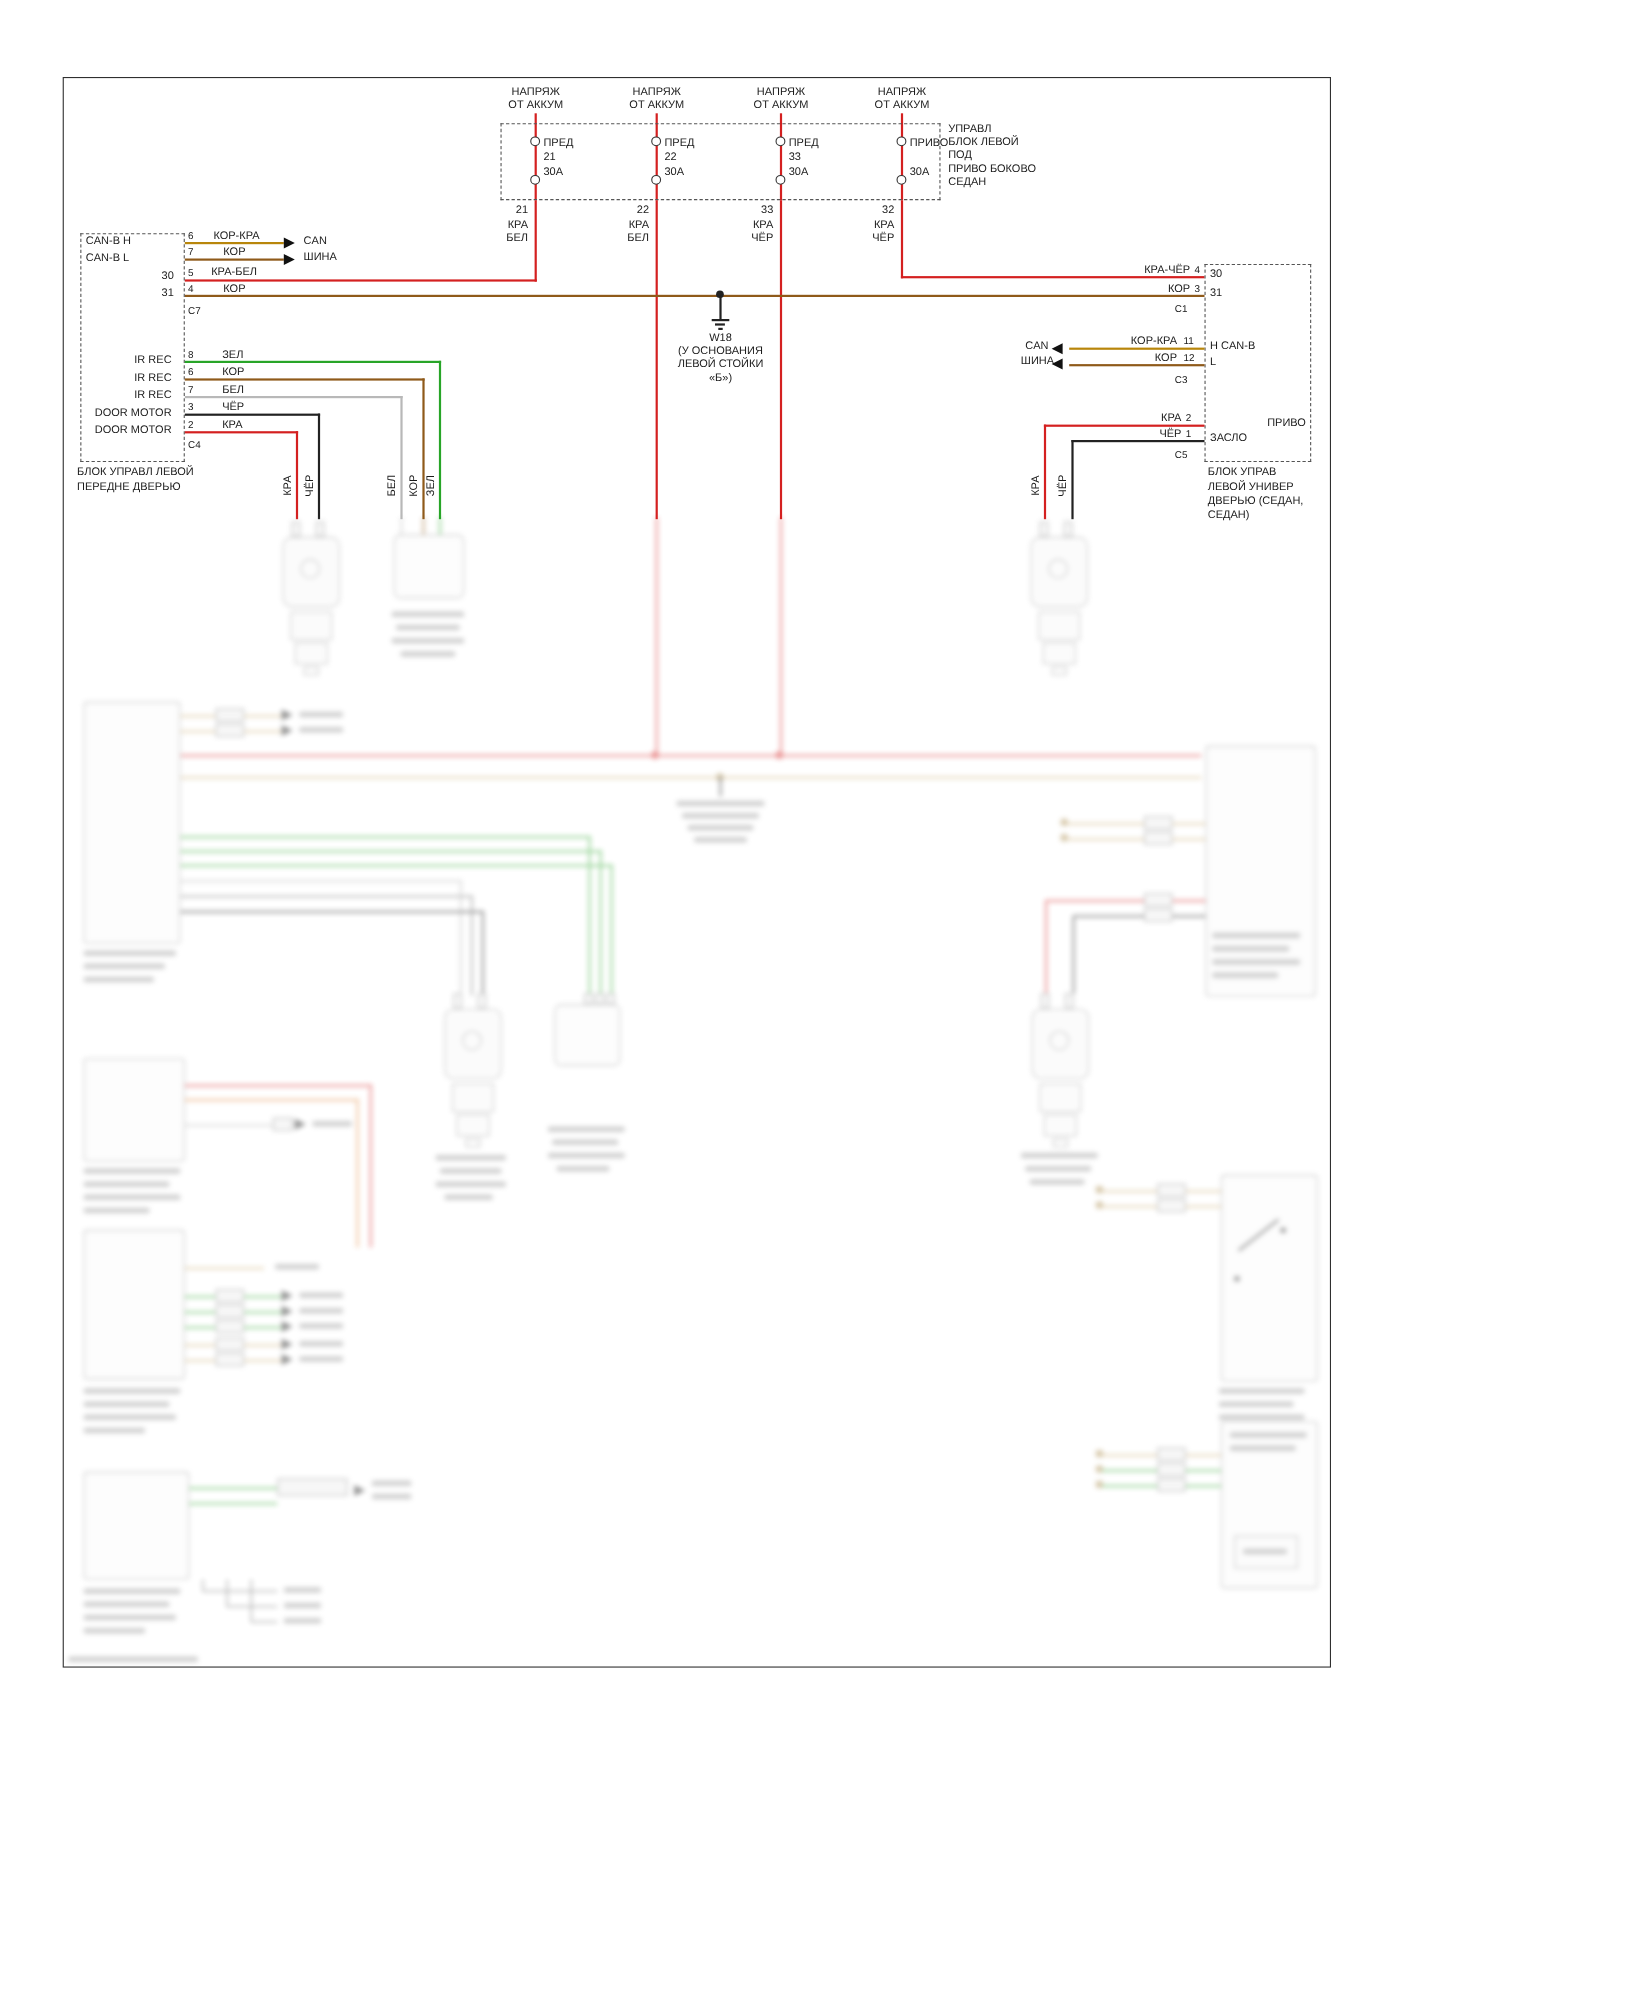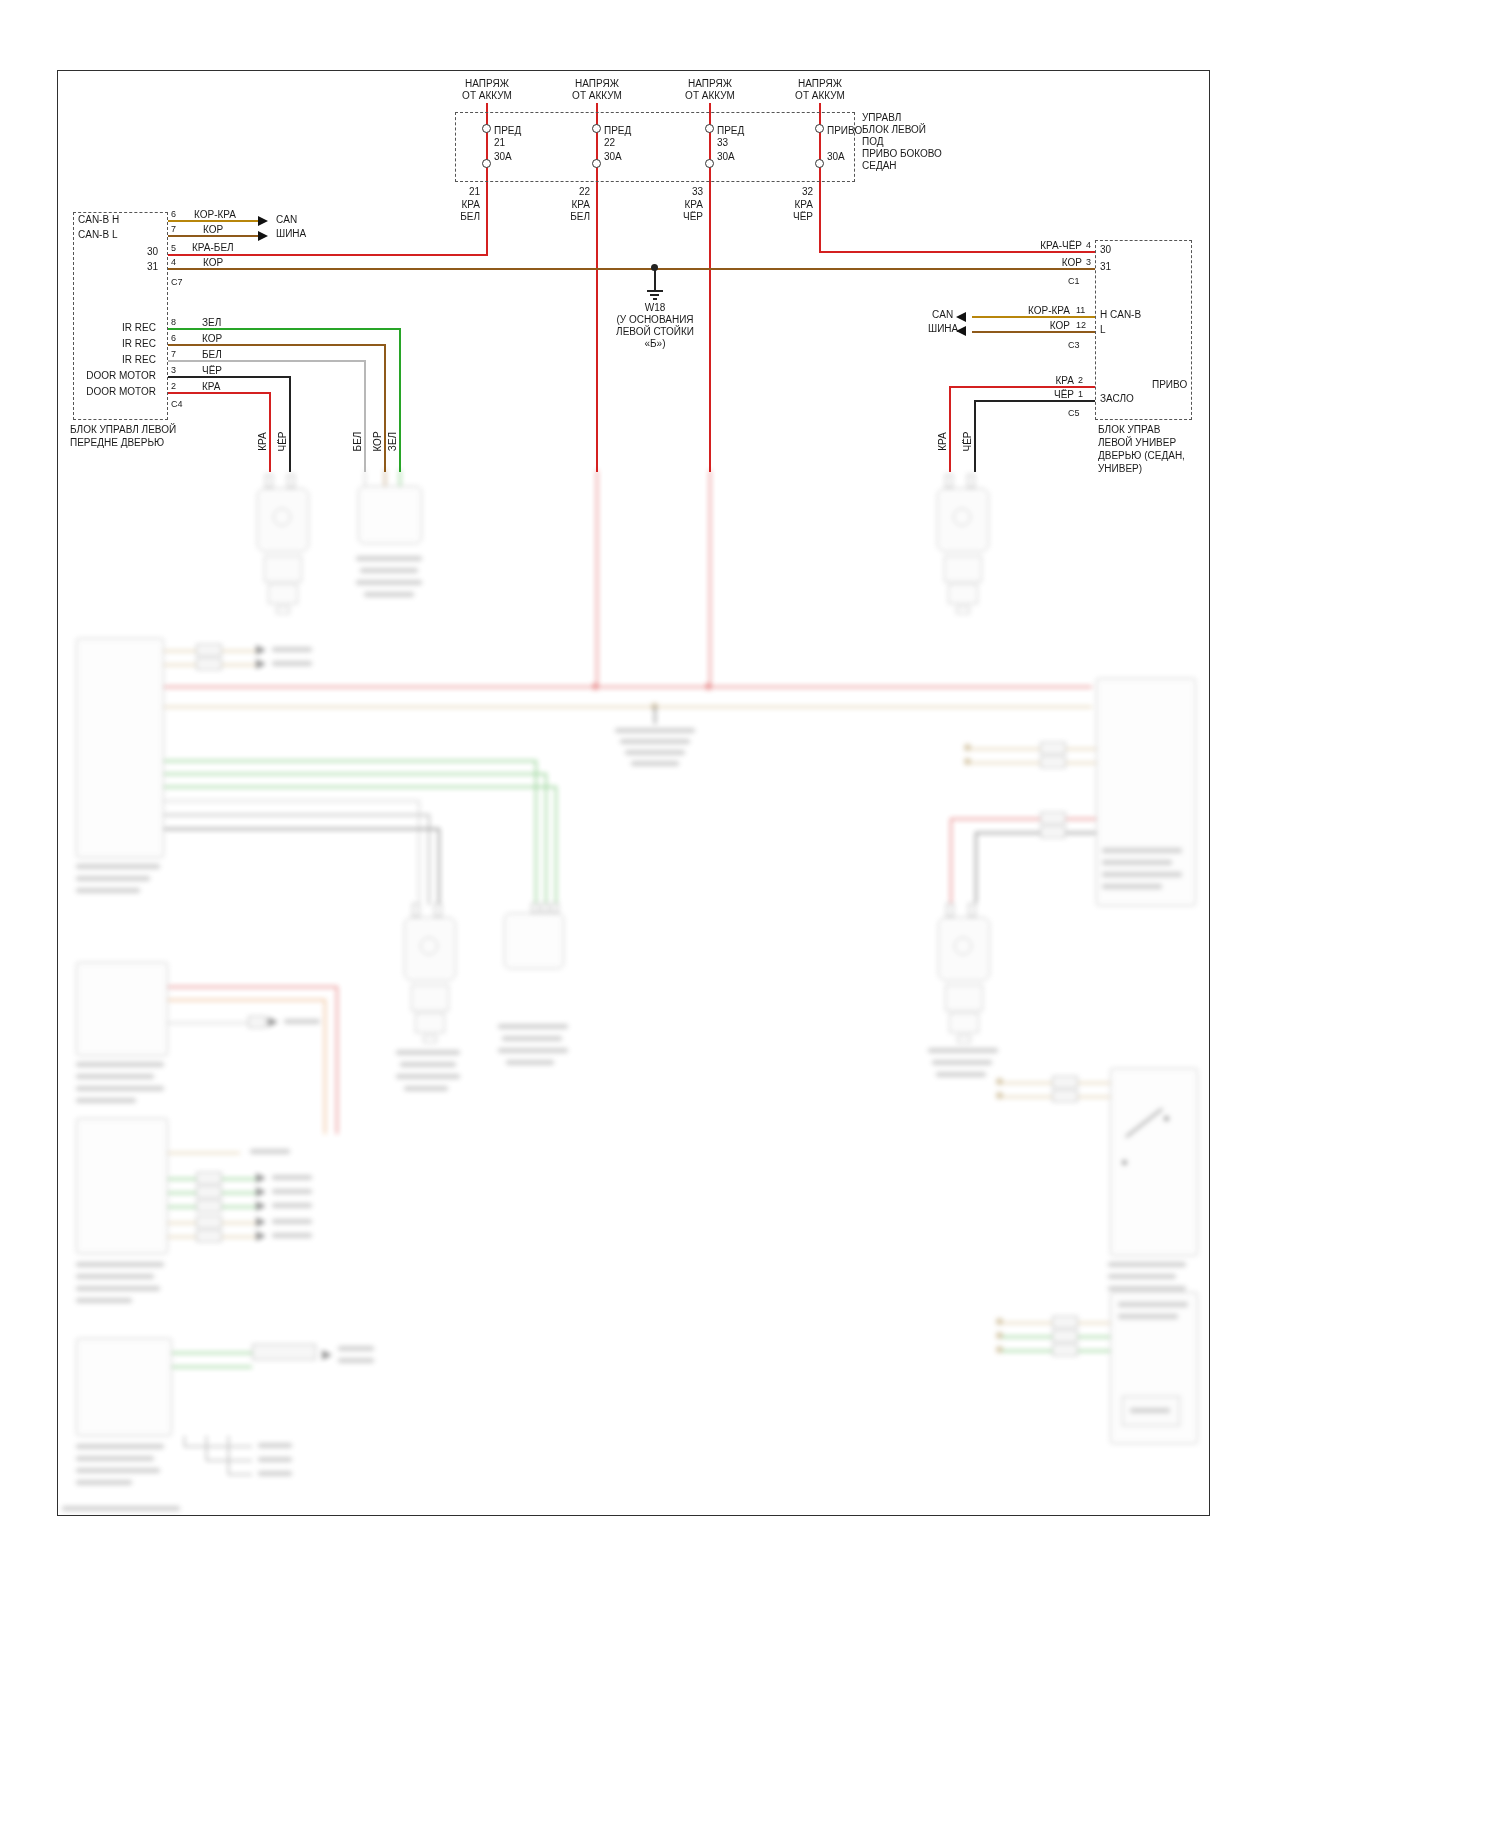--- a/index.html
+++ b/index.html
@@ -223,21 +223,21 @@
   <div class="w h2 c-black" style="left:974px;top:400px;width:121px"></div>
   <div class="w v2 c-black" style="left:974px;top:400px;height:72px"></div>
   <div class="t tr" style="left:1034px;top:389px;width:40px">ЧЁР</div>
   <div class="t t9" style="left:1078px;top:389px">1</div>
   <div class="t" style="left:1100px;top:393px">ЗАСЛО</div>
   <div class="t t9" style="left:1068px;top:408px">C5</div>
 
   <div class="t" style="left:1098px;top:424px">БЛОК УПРАВ</div>
   <div class="t" style="left:1098px;top:437px">ЛЕВОЙ УНИВЕР</div>
   <div class="t" style="left:1098px;top:450px">ДВЕРЬЮ (СЕДАН,</div>
-  <div class="t" style="left:1098px;top:463px">УНИВЕР)</div>
+  <div class="t" style="left:1098px;top:463px">СЕДАН)</div>
 
   <div id="blur">
 
     <div class="w v2 c-red" style="left:596px;top:470px;height:218px"></div>
     <div class="w v2 c-red" style="left:709px;top:470px;height:218px"></div>
     <div class="w h2 c-red" style="left:164px;top:686px;width:928px"></div>
     <div class="dot dotr" style="left:592px;top:683px"></div>
     <div class="dot dotr" style="left:705px;top:683px"></div>
     <div class="w h2 c-tan" style="left:164px;top:706px;width:928px"></div>
     <div class="dot dott" style="left:651px;top:703px"></div>

